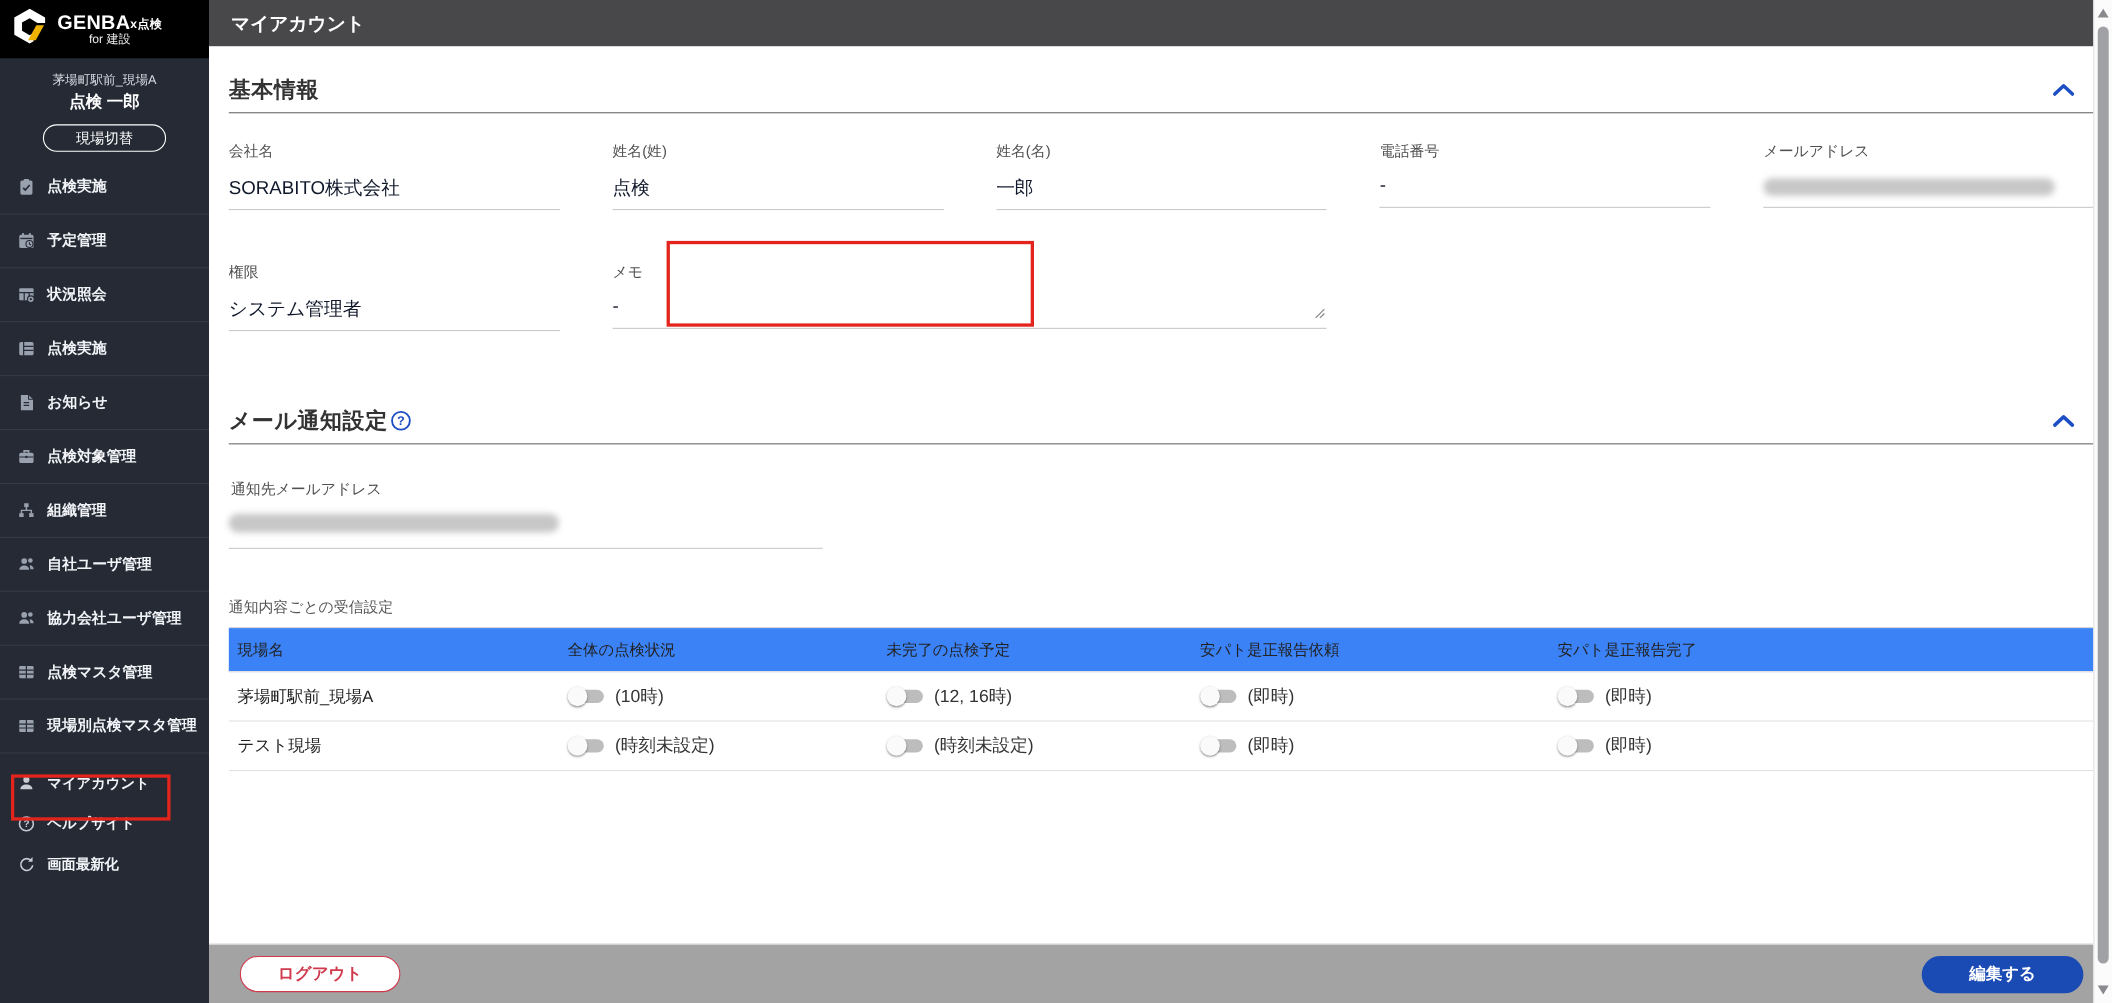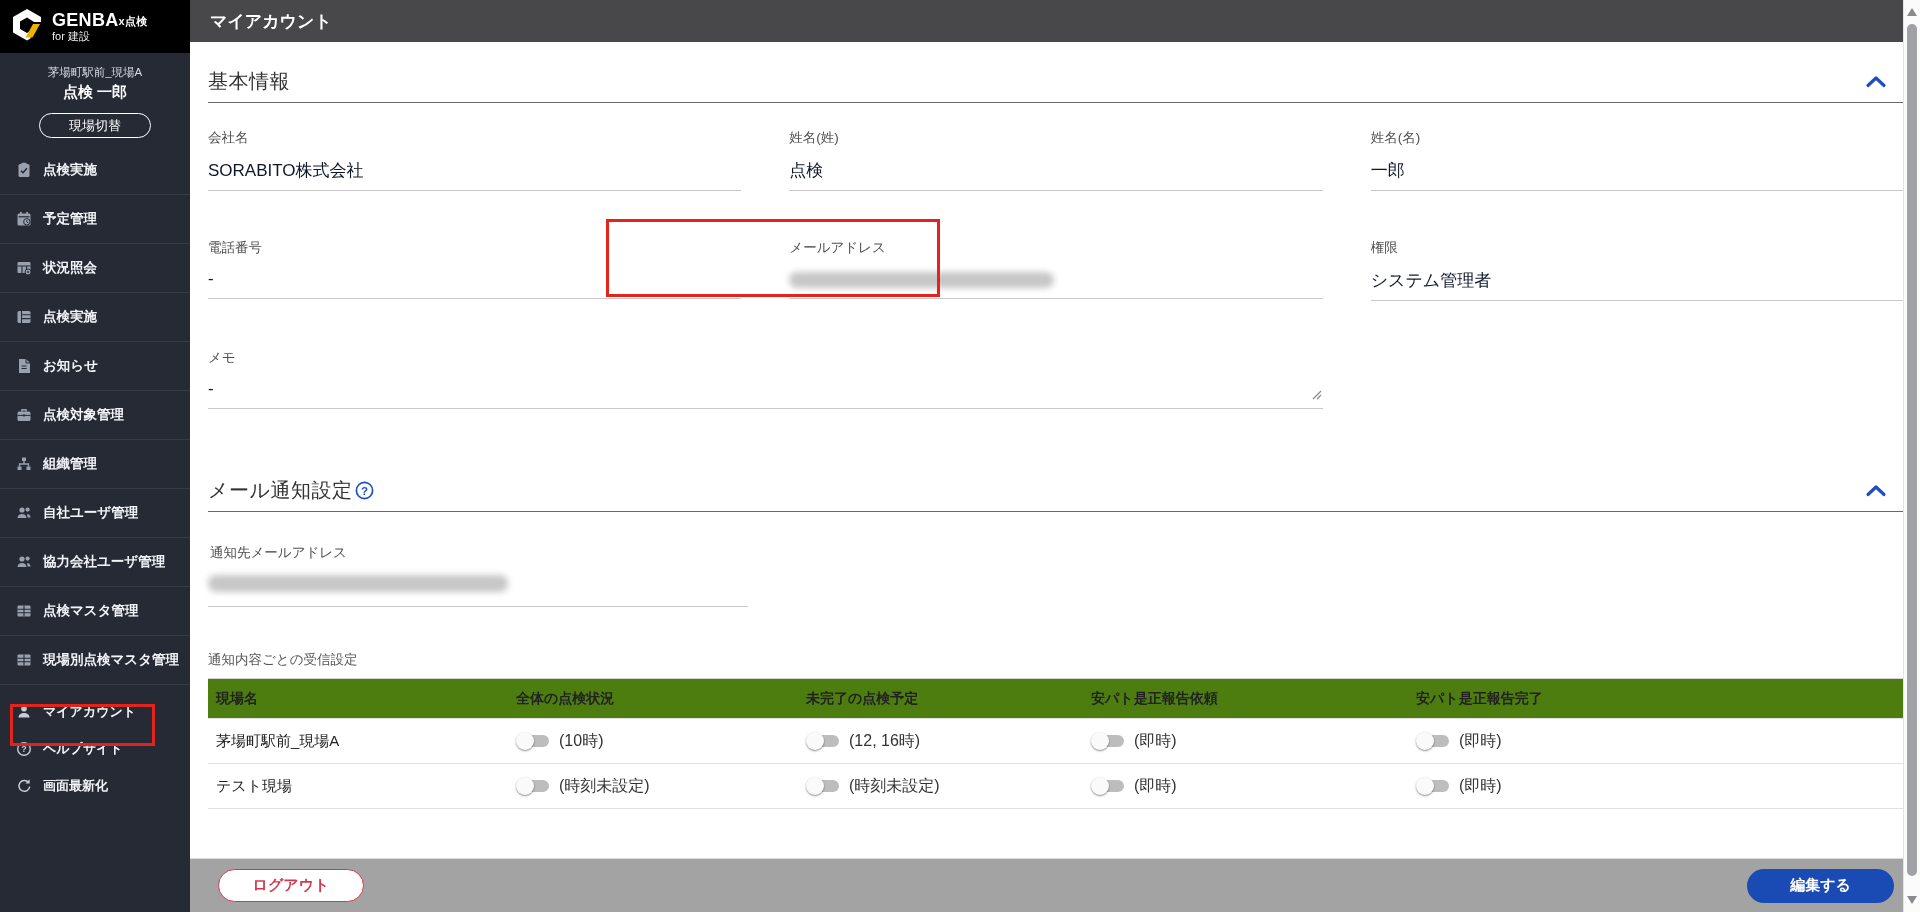--- a/index.html
+++ b/index.html
@@ -3,21 +3,21 @@
 <meta charset="utf-8">
 <style>
   * { box-sizing: border-box; }
   html,body { margin:0; padding:0; width:1920px; height:912px; overflow:hidden;
     font-family:"Liberation Sans","DejaVu Sans",sans-serif; }
   .app { position:relative; width:1920px; height:912px; display:flex; background:#fff; }
 
   
   .sidebar { width:190px; height:912px; background:#252a35; color:#fff; flex:0 0 190px; position:relative; z-index:2; }
   .logo { height:53px; background:#000; display:flex; align-items:center; gap:8px; padding-left:10px; }
-  .logo-text { line-height:1.05; }
+  .logo-text { line-height:1.05;text-align:center; }
   .logo-line1 { font-size:18px; font-weight:bold; color:#fff; letter-spacing:.3px; }
   .logo-line1 .cross { font-size:11px; font-weight:bold; vertical-align:1px; }
   .logo-line2 { font-size:11px; color:#ececec; margin-top:1px; }
   .side-user { text-align:center; padding-top:12px; }
   .site-name { font-size:11.5px; color:#d7dbe3; }
   .user-name { font-size:15px; font-weight:bold; margin-top:3px; color:#fff; }
   .switch-btn { margin:11px auto 6px; width:112px; height:25px; border:1.5px solid #fff; border-radius:14px;
     background:transparent; color:#fff; font-size:13px; font-weight:normal; display:flex; align-items:center; justify-content:center; cursor:pointer; }
   .nav { margin-top:8px; }
   .nav-item { height:49px; display:flex; align-items:center; gap:11px; padding-left:15px;
@@ -27,40 +27,40 @@
   .nicon { width:17px; height:17px; display:inline-flex; align-items:center; justify-content:center; flex:0 0 17px; }
 
   
   .main { flex:1; display:flex; flex-direction:column; background:#fff; }
   .topbar { height:42px; background:#48484b; color:#fff; display:flex; align-items:center;
     padding-left:20px; font-size:17px; font-weight:bold; flex:0 0 42px; }
   .content { flex:1; padding:26px 16px 0 18px; overflow:hidden; }
 
   .sec-head { display:flex; align-items:center; margin-top:22px; }
   .sec-head.first { margin-top:0; }
-  .sec-title { font-size:20px; font-weight:normal; color:#333; letter-spacing:.5px; }
+  .sec-title { font-size:20px; font-weight:bold; color:#333; letter-spacing:.5px; }
   .help-badge { margin-left:3px; cursor:pointer; display:inline-flex; }
   .chev { margin-left:auto; margin-right:16px; cursor:pointer; display:inline-flex; }
   .rule { border:none; border-top:1px solid #6a6a6a; margin:7px 0 0; }
 
-  .fgrid { display:grid; grid-template-columns:repeat(3,1fr); column-gap:16px; row-gap:22px; margin-top:26px;gap:48px; }
+  .fgrid { display:grid; grid-template-columns:repeat(5,1fr); column-gap:16px; row-gap:22px; margin-top:26px;gap:48px; }
   .flabel { font-size:13.5px; color:#4f4f4f; }
   .fvalue { margin-top:10px; font-size:17px; color:#0f172a; border-bottom:1px solid #c9c9c9;
     padding:2px 0 8px; min-height:32px; position:relative; }
   .span2 { grid-column:span 2; }
   .redact { width:265px; height:16px; background:#c7c7c7; border-radius:8px; filter:blur(3px); margin:3px 0 2px; }
   .grip { position:absolute; right:1px; bottom:3px; }
 
   .notify-label { font-size:13.5px; color:#4f4f4f; margin-top:32px; padding-left:2px;font-family:Liberation Serif, serif; }
   .notify-field { width:540px; border-bottom:1px solid #c9c9c9; padding:8px 0 12px; margin-top:2px; }
   .recv-label { font-size:13.5px; color:#555; margin-top:44px; }
 
   .tbl { margin-top:9px; border-top:1px solid #d5d5d5; }
   .tbl-head, .tbl-row { display:grid; grid-template-columns:300px 290px 285px 325px 1fr; align-items:center; }
-  .tbl-head { background:#4d7c0f; height:40px; border-bottom:1px solid #e2e2e2; font-size:14px; font-weight:bold; color:#222; }
+  .tbl-head { background:#3b82f6; height:40px; border-bottom:1px solid #e2e2e2; font-size:14px; font-weight:normal; color:#222; }
   .tbl-row { height:45px; border-bottom:1px solid #e2e2e2; font-size:15px; color:#222; }
   .cell { padding-left:8px; }
   .tcell { display:flex; align-items:center; gap:7px; }
   .toggle { position:relative; width:36px; height:20px; flex:0 0 36px; cursor:pointer; }
   .toggle .track { position:absolute; left:3px; top:4px; width:30px; height:12px; border-radius:7px; background:#bdbdbd; }
   .toggle .knob { position:absolute; left:0; top:1px; width:18px; height:18px; border-radius:50%;
     background:#fafafa; box-shadow:0 1px 2px rgba(0,0,0,.45); }
   .tglabel { font-size:16px; color:#333; }
 
   .footer { height:54px; background:#a3a3a3; border-top:1px solid #d9d9d9; display:flex; align-items:center;

